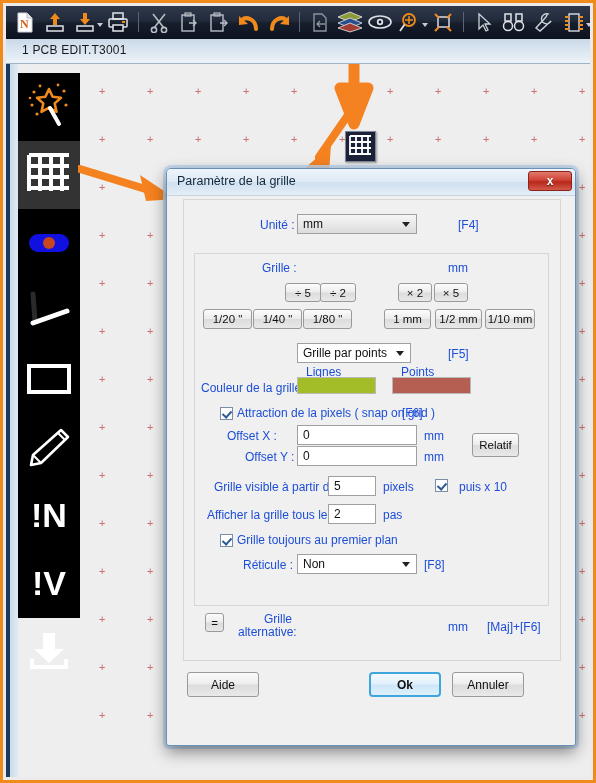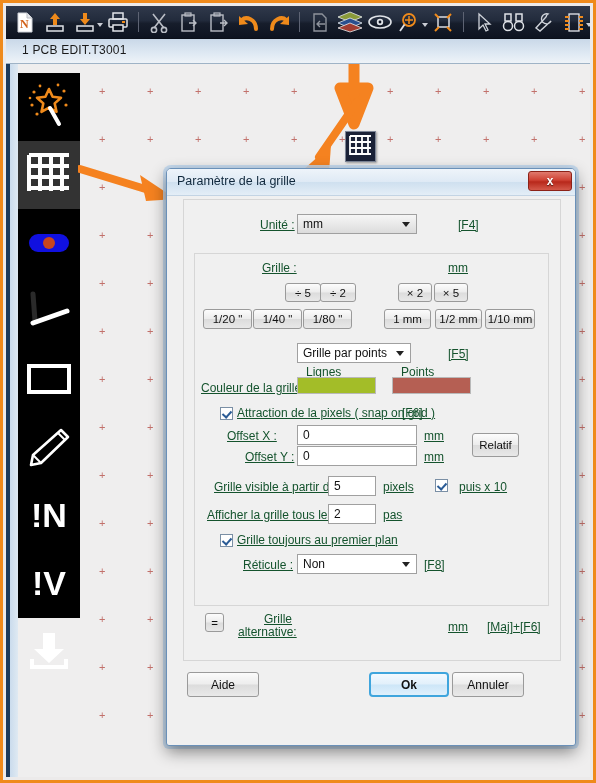--- a/index.html
+++ b/index.html
@@ -106,21 +106,21 @@
     color:#fff;font-weight:bold;font-size:12px;
     display:flex;align-items:center;justify-content:center;
     text-shadow:0 1px 1px rgba(0,0,0,.6);
     box-sizing:border-box;
   }
   #dlgbody{position:absolute;left:0;top:26px;right:0;bottom:0;}
   .group{
     position:absolute;border:1px solid #d6d6d6;background:transparent;
     box-sizing:border-box;
   }
-  .lbl{position:absolute;white-space:nowrap;font-size:12px;color:#14532d;text-decoration:underline;}
+  .lbl{position:absolute;white-space:nowrap;font-size:12px;color:#1d4ed8;}
   
   .combo{
     position:absolute;height:20px;background:#fff;border:1px solid #a0a0a0;
     box-sizing:border-box;display:flex;align-items:center;
     font-size:12px;padding-left:5px;color:#111;
   }
   .combo.gray{background:linear-gradient(to bottom,#f6f6f6,#dcdcdc);}
   .combo .arr{
     position:absolute;right:6px;top:7px;width:0;height:0;
     border-left:4px solid transparent;border-right:4px solid transparent;
@@ -670,17 +670,17 @@
       </div>
       <div class="lbl" style="left:257px;top:363px;">[F8]</div>
 
       <div class="pb" style="left:38px;top:418px;width:19px;height:19px;">=</div>
       <div class="lbl" style="left:97px;top:417px;">Grille</div>
       <div class="lbl" style="left:71px;top:430px;">alternative:</div>
       <div class="lbl" style="left:281px;top:425px;">mm</div>
       <div class="lbl" style="left:320px;top:425px;">[Maj]+[F6]</div>
 
       <div class="bigbtn" style="left:20px;top:477px;width:72px;">Aide</div>
-      <div class="bigbtn primary" style="left:202px;top:477px;width:80px;">Ok</div>
+      <div class="bigbtn primary" style="left:202px;top:477px;width:72px;">Ok</div>
       <div class="bigbtn" style="left:285px;top:477px;width:72px;">Annuler</div>
     </div>
   </div>
 </div>
 
 </body></html>

